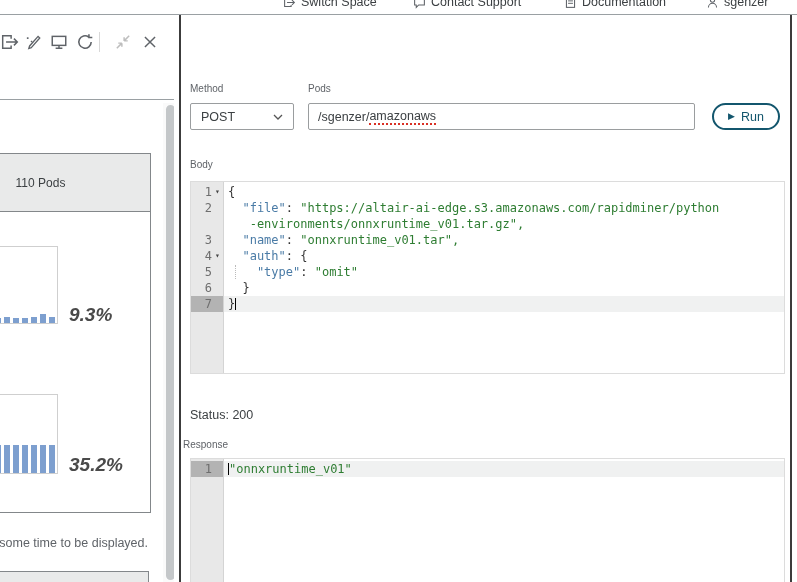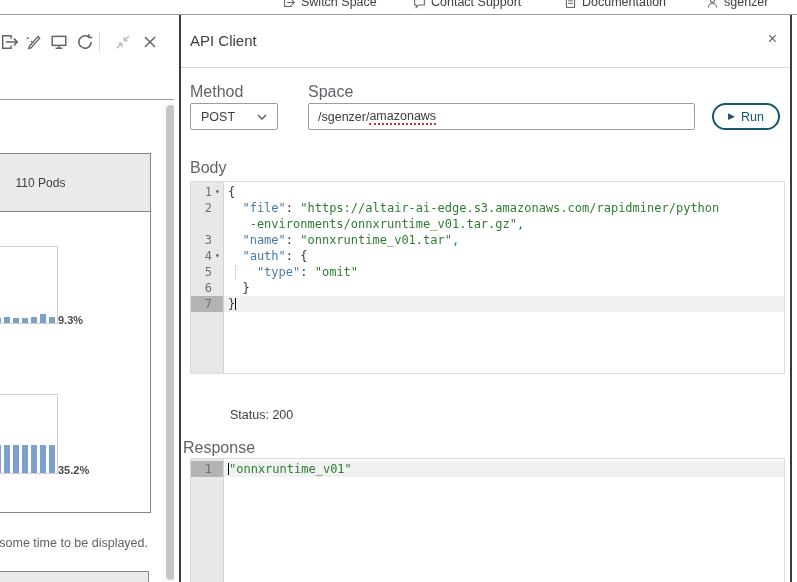--- a/index.html
+++ b/index.html
@@ -25,22 +25,22 @@
 
   .pods-card { position: absolute; left: -70px; top: 138px; width: 221px; height: 360px;
     border: 1px solid #83878a; background: #fff; }
   .pods-card-header { height: 58px; background: #e9eaea; border-bottom: 1px solid #83878a;
     display: flex; align-items: center; justify-content: center; font-size: 12px; color: #3c4043; }
   .spark-wrap { position: absolute; left: 0; display: flex; align-items: flex-end; }
   .spark-box { width: 127px; border: 1px solid #cfcfcf; border-bottom: 1px solid #cfcfcf;
     background: #fff; display: flex; align-items: flex-end; justify-content: flex-end;
     gap: 3px; padding: 0 2px; }
   .spark-box .bar { width: 6px; background: #7d9fcf; flex: 0 0 auto; }
-  .spark-label { font-size: 11px; font-weight: bold; color: #4a4a4a; 
-    margin-bottom: -2px; }
+  .spark-label { font-size: 19px; font-weight: bold; color: #4a4a4a; margin-left: 11px;
+    margin-bottom: -2px; font-style: italic; }
   .left-note { position: absolute; top: 521px; left: -80px; width: 228px; text-align: right;
     font-size: 12.5px; color: #5f6368; white-space: nowrap; }
   .bottom-band { position: absolute; left: -70px; top: 556px; width: 219px; height: 30px;
     background: #e9eaea; border: 1px solid #83878a; }
   .left-scrollbar { position: absolute; left: 163px; top: 88px; width: 15px; height: 479px;
     background: #fafafa; }
   .left-scrollbar .thumb { position: absolute; left: 3px; top: 2px; bottom: 2px; width: 9px;
     border-radius: 5px; background: #c4c7c9; }
 
   .panel-divider { position: absolute; left: 179px; top: 15px; width: 2px; height: 567px;
@@ -50,22 +50,22 @@
 
   
   .api-panel { position: absolute; left: 181px; top: 15px; width: 609px; height: 567px;
     background: #fff; overflow: hidden; }
   .api-header { position: absolute; left: 0; top: 0; width: 100%; height: 53px;
     border-bottom: 1px solid #d8d8d8; }
   .api-title { position: absolute; left: 9px; top: 17px; font-size: 15px; color: #3c4043; }
   .api-close { position: absolute; right: 13px; top: 16px; font-size: 16px; color: #5f6368;
     cursor: pointer; line-height: 1; }
 
-  .field-label { position: absolute; font-size: 16px; color: #5f6368; }
-  .method-select { position: absolute; left: 9px; top: 88px; width: 88px; height: 27px;
+  .field-label { position: absolute; font-size: 10px; color: #5f6368; }
+  .method-select { position: absolute; left: 9px; top: 88px; width: 104px; height: 27px;
     border: 1px solid #9a9d9f; border-radius: 2px; background: #fff; display: flex;
     align-items: center; font-size: 12.5px; color: #3c4043; padding: 0 10px; cursor: pointer; }
   .method-select .chev { margin-left: auto; }
   .href-input { position: absolute; left: 127px; top: 88px; width: 387px; height: 27px;
     border: 1px solid #9a9d9f; border-radius: 2px; background: #fff; display: flex;
     align-items: center; font-size: 12.5px; color: #3c4043; padding: 0 9px; white-space: pre;
     overflow: hidden; cursor: text; }
   .misspelled { border-bottom: 2px dotted #d93025; }
   .run-btn { position: absolute; left: 531px; top: 88px; width: 68px; height: 27px;
     border: 2px solid #13566d; border-radius: 14px; background: #fff; color: #13566d;
@@ -89,21 +89,21 @@
   .code-row.h32 { height: 32px; }
   .code-row.active { background: #f0f1f1; }
   .tok-key { color: #4a7ba6; }
   .tok-str { color: #2e7d32; }
   .tok-punct { color: #333; }
   .cursor { display: inline-block; width: 1px; height: 12px; background: #000;
     vertical-align: -2px; }
   .indent-guide { position: absolute; left: 11px; top: 1px; height: 14px; width: 0;
     border-left: 1px dotted #bbb; }
 
-  .status-line { position: absolute; left: 9px; top: 393px; font-size: 12.5px; color: #3c4043; margin-left: 40px; }
+  .status-line { position: absolute; left: 9px; top: 393px; font-size: 12.5px; color: #3c4043; }
 </style>
 </head>
 <body>
 
 <div class="topbar">
   <div class="topbar-item" style="left:283px">
     <svg width="13" height="13" viewBox="0 0 16 16">
         <path d="M10 5 V3 H2 V13 H10 V11 M5 8 H14 M11 5 L14 8 L11 11" fill="none" stroke="#5f6368" stroke-width="1.3"></path>
       </svg>
     <span>Switch Space</span>
@@ -194,27 +194,23 @@
   <div class="left-scrollbar">
     <div class="thumb"></div>
   </div>
 </div>
 
 <div class="panel-divider"></div>
 <div class="right-edge-line"></div>
 
 <div class="api-panel">
 
-  <div class="api-header">
-    <div class="api-title">API Client</div>
-    <div class="api-close">×</div>
-  </div>
 
   <div class="field-label" style="left:9px; top:68px">Method</div>
-  <div class="field-label" style="left:127px; top:68px">Space</div>
+  <div class="field-label" style="left:127px; top:68px">Pods</div>
 
   <div class="method-select">
     <span>POST</span>
     <svg class="chev" width="10" height="6" viewBox="0 0 10 6">
         <polyline points="1,1 5,5 9,1" fill="none" stroke="#555" stroke-width="1.3"></polyline>
       </svg>
   </div>
 
   <div class="href-input"><span>/sgenzer/</span><span class="misspelled">amazonaws</span></div>
 

